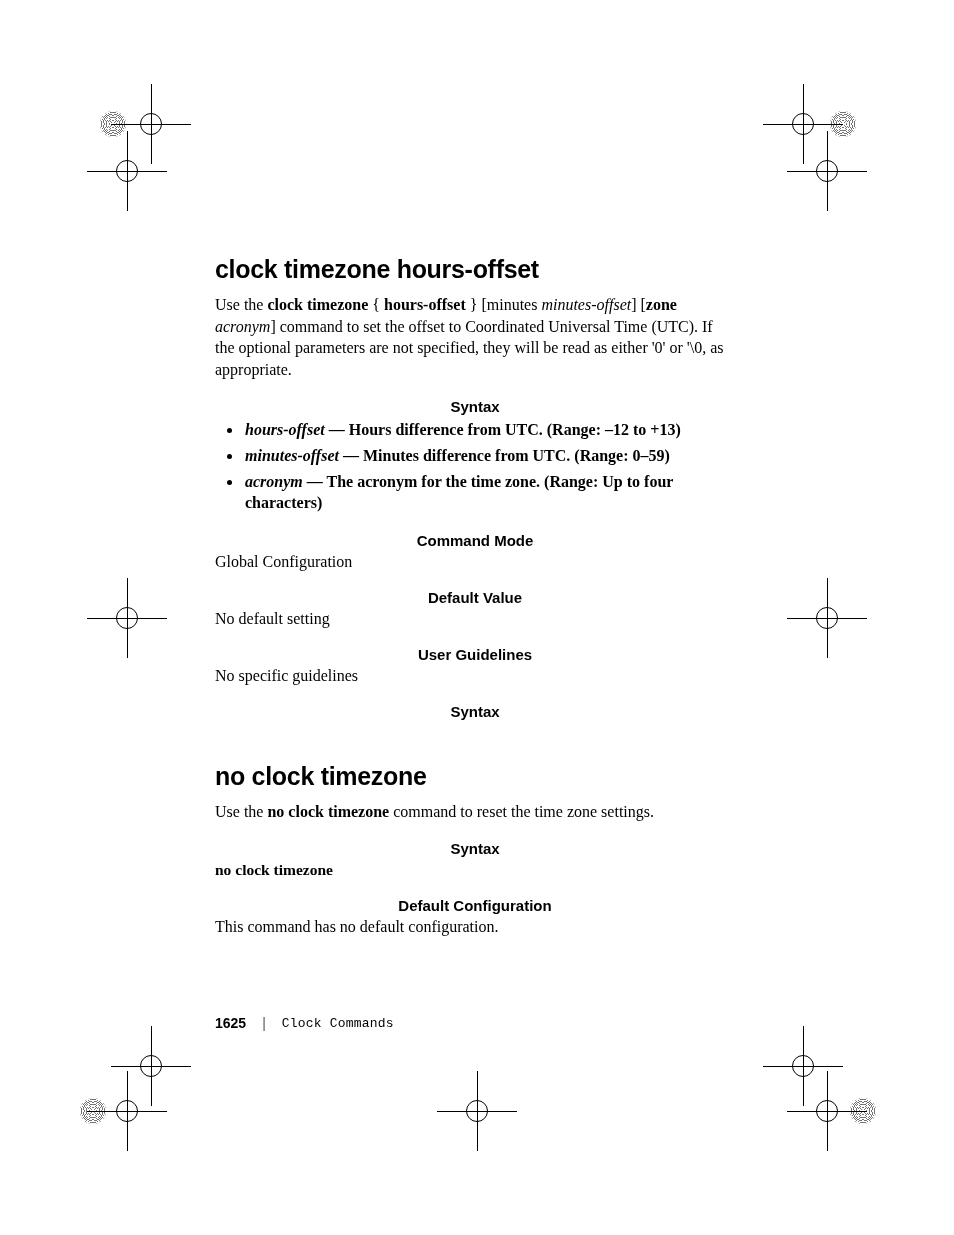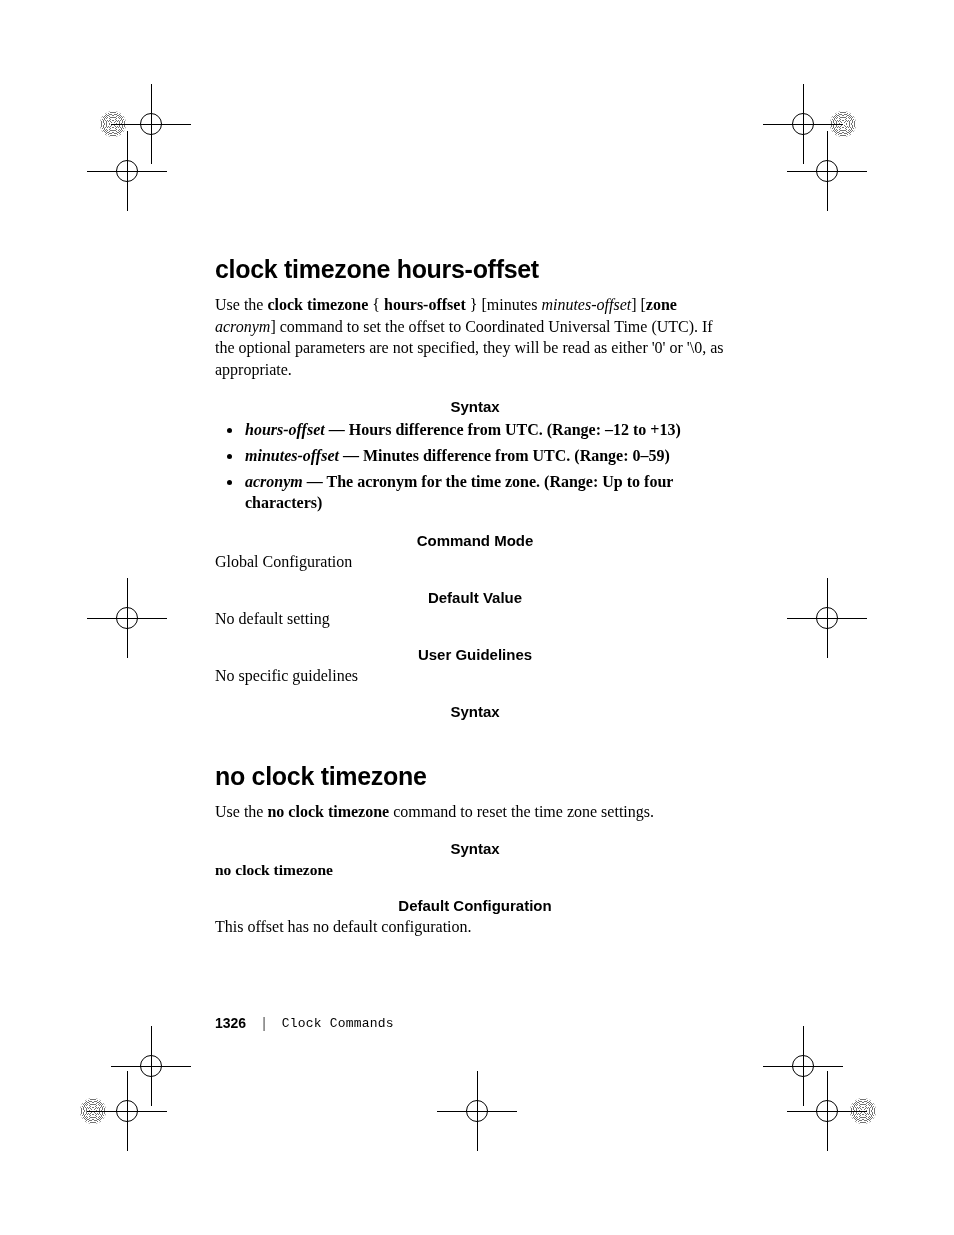--- a/index.html
+++ b/index.html
@@ -177,23 +177,23 @@
     <h1 class="h1">no clock timezone</h1>
     <p class="p">Use the <b>no clock timezone</b> command to reset the time zone settings.</p>
 
     <div class="block">
       <div class="h2">Syntax</div>
       <div class="syntax-line"><b>no clock timezone</b></div>
     </div>
 
     <div class="block">
       <div class="h2">Default Configuration</div>
-      <p class="body-line">This offset has no default configuration.</p>
+      <p class="body-line">This command has no default configuration.</p>
     </div>
   </div>
 
 </div>
 
 <div class="footer">
-  <span class="pnum">1326</span>
+  <span class="pnum">1625</span>
   <span class="sep">|</span>
   <span class="chap">Clock Commands</span>
 </div>
 
 </body></html>

